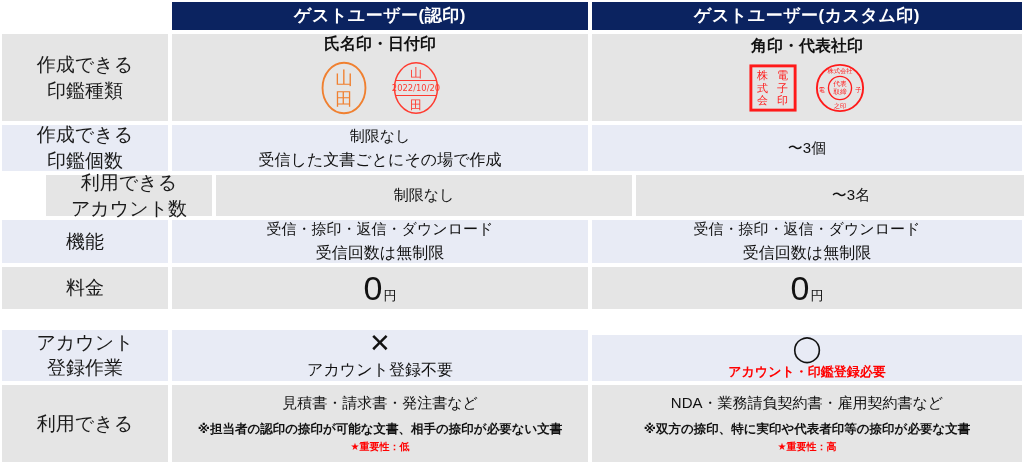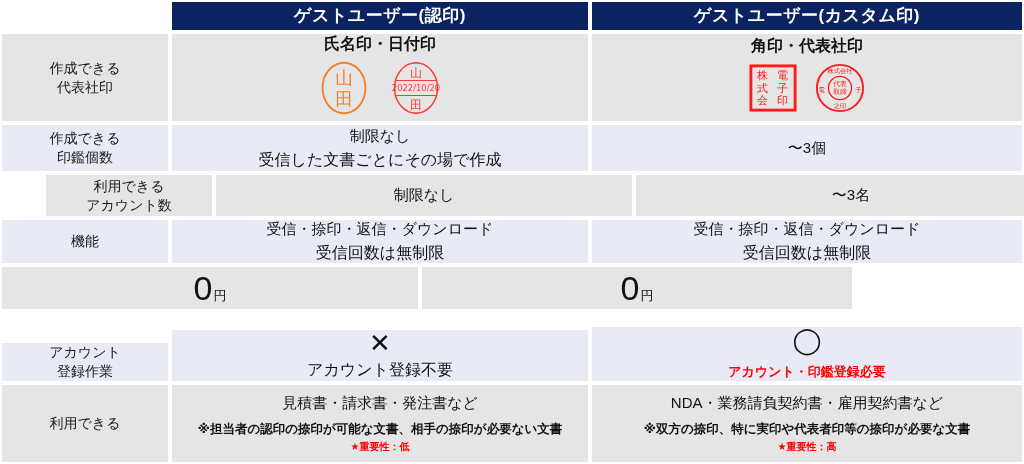--- a/index.html
+++ b/index.html
@@ -34,25 +34,25 @@
     background: #0b2360;
     color: #ffffff;
     font-weight: bold;
     font-size: 17px;
     letter-spacing: .5px;
   }
   
   .sh-dark { background: #e5e5e5; }
   .sh-light { background: #e8ebf5; }
 
-  .lbl { font-size: 14px; color: #1a1a1a; }
+  .lbl { font-size: 19px; color: #1a1a1a; }
   .main-txt { font-size: 15px; }
   .sub-txt { font-size: 16px; margin-top: 3px; }
   .bold-head { font-weight: bold; font-size: 16px; margin-bottom: 2px; }
-  .red-bold { color: #ff0000; font-weight: bold; font-size: 13px; margin-top: 10px; }
+  .red-bold { color: #ff0000; font-weight: bold; font-size: 13px; margin-top: 2px; }
   .red-star { color: #ff0000; font-weight: bold; font-size: 10px; margin-top: 2px; }
   .bold-sub { font-weight: bold; font-size: 12.5px; margin-top: 8px; }
 
   
   .r1 { height: 91px; }
   .r2 { height: 50px; }
   .r3 { height: 45px; margin-left: 44px; }
   .r4 { height: 47px; }
   .r5 { height: 46px; }
   .r6 { height: 72px; align-items: flex-end; }
@@ -86,21 +86,21 @@
       <span>ゲストユーザー(認印)</span>
     </div>
     <div class="cell col-b hdr">
       <span>ゲストユーザー(カスタム印)</span>
     </div>
   </div>
 
   <div class="row r1">
     <div class="cell col-label sh-dark lbl">
       <span>作成できる</span>
-      <span>代表社印</span>
+      <span>印鑑種類</span>
     </div>
 
     <div class="cell col-a sh-dark">
       <span class="bold-head">氏名印・日付印</span>
       <div class="stamps">
 
         <span class="stamp">
           <svg class="name-seal" viewBox="0 0 60 60">
             <ellipse cx="30" cy="30" rx="23" ry="27" fill="none" stroke="#f08030" stroke-width="2"></ellipse>
             <text x="30" y="26" font-size="19" fill="#f08030" text-anchor="middle" font-family="'DejaVu Sans', sans-serif">山</text>
@@ -188,20 +188,23 @@
       <span class="main-txt">受信・捺印・返信・ダウンロード</span>
       <span class="sub-txt">受信回数は無制限</span>
     </div>
     <div class="cell col-b sh-light">
       <span class="main-txt">受信・捺印・返信・ダウンロード</span>
       <span class="sub-txt">受信回数は無制限</span>
     </div>
   </div>
 
   <div class="row r5">
+    <div class="cell col-label sh-dark lbl">
+      <span>料金</span>
+    </div>
     <div class="cell col-a sh-dark">
       <span class="price">
         <span class="big">0</span>
         <span class="unit">円</span>
       </span>
     </div>
     <div class="cell col-b sh-dark">
       <span class="price">
         <span class="big">0</span>
         <span class="unit">円</span>

